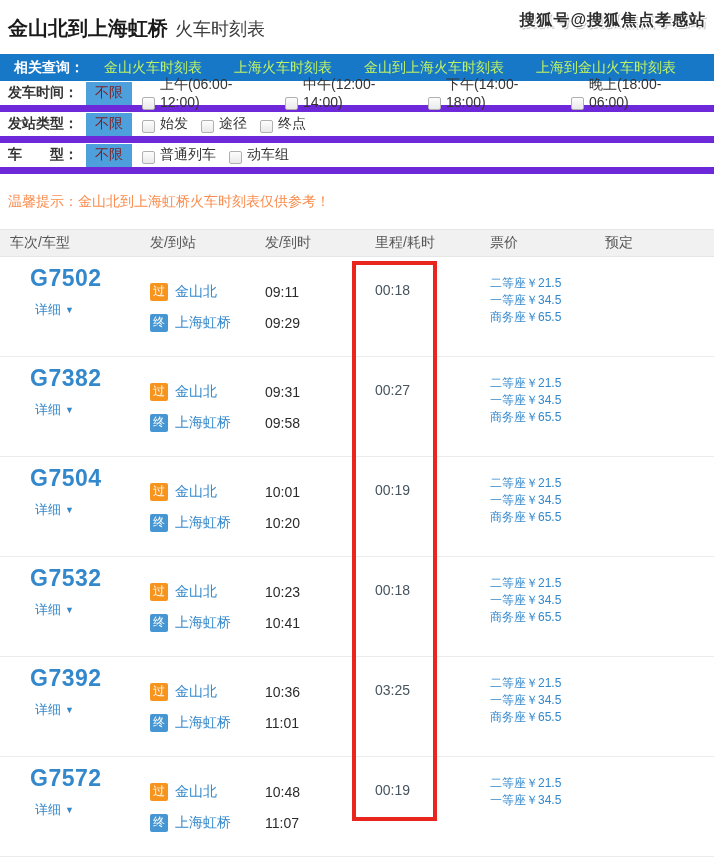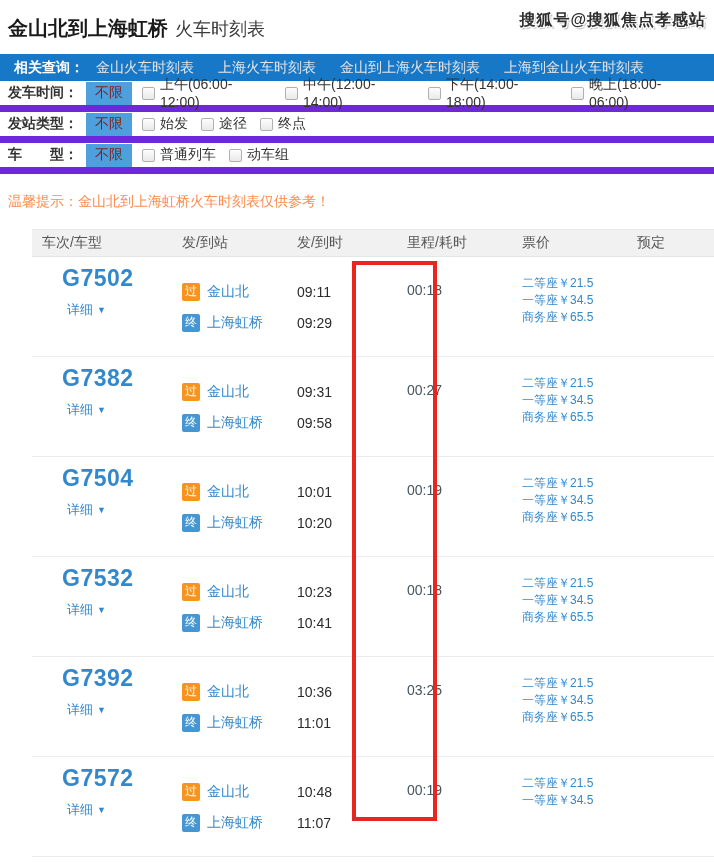--- a/index.html
+++ b/index.html
@@ -26,51 +26,50 @@
     text-shadow: 1px 1px 0 #fff, -1px -1px 0 #fff, 1px -1px 0 #fff, -1px 1px 0 #fff, 2px 2px 1px #bbb;
   }
 
   
   .related-bar {
     height: 27px; background: var(--c-nav, #1878c8);
     display: flex; align-items: center;
     padding-left: 14px; color: #fff; font-size: 14px;
   }
   .related-label { font-weight: bold; margin-right: 12px; }
-  .nav-link { color: #e5e5e5; text-decoration: none; margin-right: 24px; }
+  .nav-link { color: #bef264; text-decoration: none; margin-right: 24px; margin-left: 8px; }
 
   
   .filter-row {
     height: 31px; display: flex; align-items: center;
     padding-left: 8px; border-bottom: 7px solid #6d28d9;
     font-size: 14px; color: #333;
   }
   .filter-label { font-weight: bold; color: #333; margin-right: 8px; white-space: pre; }
   .unlimited-btn {
     display: inline-block; background: var(--c-btn, #4da0dc); color: #7f1d1d;
     font-size: 14px; padding: 2px 9px 3px 9px; margin-right: 10px; cursor: pointer;
   }
-  .cb-option { display: inline-flex; align-items: center; margin-right: 13px; cursor: pointer; }
+  .cb-option { display: inline-flex; align-items: flex-end; margin-right: 13px; cursor: pointer; }
   .checkbox {
     width: 13px; height: 13px; border: 1px solid #b0b0b0; border-radius: 2px;
     background: linear-gradient(#fdfdfd, #e9e9e9); margin-right: 5px; flex: 0 0 auto;
   }
 
   
   .notice {
     margin-top: 19px; padding-left: 8px; height: 20px;
     font-size: 14px; color: var(--c-notice, #fa8c4d);
   }
 
   
   .cols {
     display: grid;
     grid-template-columns: 140px 115px 110px 115px 115px 1fr;
     padding-left: 10px;
-    margin-left: 32px;
   }
   .table-header {
     margin-top: 16px; height: 28px; align-items: center;
     background: #f1f1f1; border-top: 1px solid #e6e6e6; border-bottom: 1px solid #e6e6e6;
     font-size: 14px; color: #565656;
   }
   .train-row { height: 100px; border-bottom: 1px solid #ececec; }
 
   .col-train { padding-top: 8px; padding-left: 20px; }
   .train-no {

